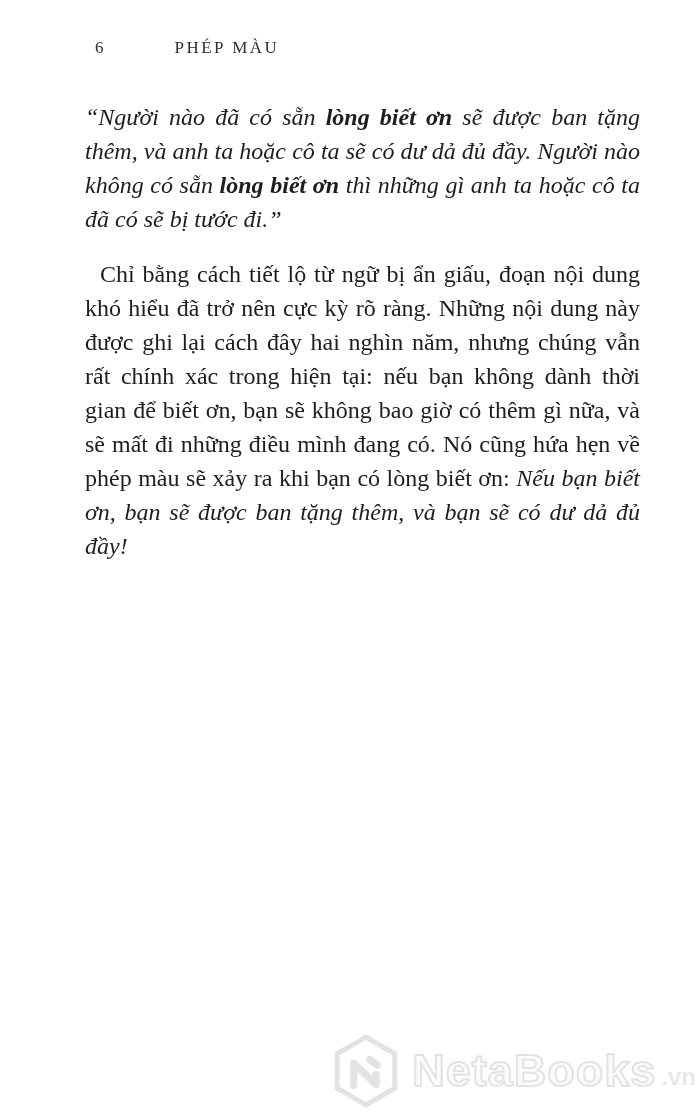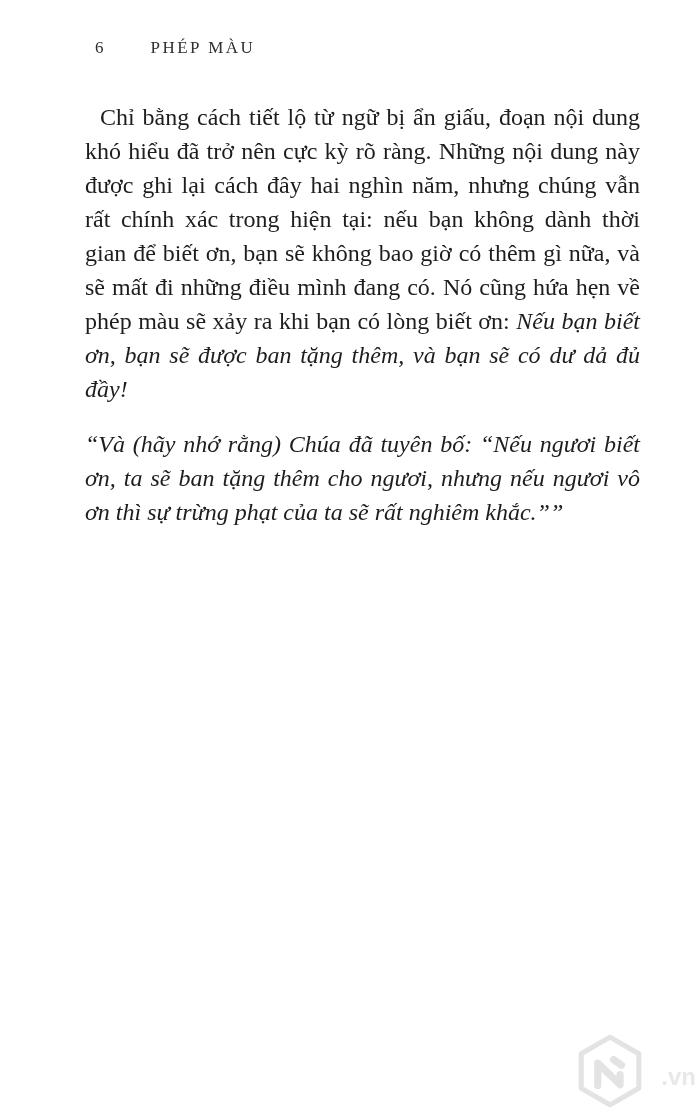--- a/index.html
+++ b/index.html
@@ -4,21 +4,21 @@
 <style>
   html,body { margin:0; padding:0; background:#ffffff; }
   .page {
     position:relative; width:700px; height:1120px; overflow:hidden;
     background:#ffffff; font-family:"Liberation Serif", serif; color:#1d1d1d;
   }
   .header {
     position:absolute; top:38px; left:95px;
     font-size:17px; color:#2e2e2e; letter-spacing:1px;
   }
-  .running { margin-left:46px; letter-spacing:2.5px; }
+  .running { margin-left:70px; letter-spacing:2.5px; }
   .content {
     position:absolute; top:100px; left:85px; width:555px;
     font-size:24px; line-height:34px; text-align:justify;
   }
   .content p { margin:0 0 21px 0; }
   .quote { font-style:italic; }
   .indent { text-indent:15px; }
   .seg-bold { font-weight:bold; font-style:italic; }
   .seg-italic { font-style:italic; }
   .watermark {
@@ -40,31 +40,32 @@
 <body>
 
 <div class="page">
 
   <div class="header">
     <span class="pagenum">6</span><span class="running">PHÉP MÀU</span>
   </div>
 
   <div class="content">
 
+    <p class="quote"><span>“Người nào đã có sẵn </span><span class="seg-bold">lòng biết ơn</span><span> sẽ được ban tặng thêm, và anh ta hoặc cô ta sẽ có dư dả đủ đầy. Người nào không có sẵn </span><span class="seg-bold">lòng biết ơn</span><span> thì những gì anh ta hoặc cô ta đã có sẽ bị tước đi.”</span></p>
 
     <p class="indent"><span>Chỉ bằng cách tiết lộ từ ngữ bị ẩn giấu, đoạn nội dung khó hiểu đã trở nên cực kỳ rõ ràng. Những nội dung này được ghi lại cách đây hai nghìn năm, nhưng chúng vẫn rất chính xác trong hiện tại: nếu bạn không dành thời gian để biết ơn, bạn sẽ không bao giờ có thêm gì nữa, và sẽ mất đi những điều mình đang có. Nó cũng hứa hẹn về phép màu sẽ xảy ra khi bạn có lòng biết ơn: </span><span class="seg-italic">Nếu bạn biết ơn, bạn sẽ được ban tặng thêm, và bạn sẽ có dư dả đủ đầy!</span></p>
 
 
-    <p class="quote">“Và (hãy nhớ rằng) Chúa đã tuyên bố: “Nếu ngươi biết ơn, ta sẽ ban tặng thêm cho ngươi, nhưng nếu ngươi vô ơn thì sự trừng phạt của ta sẽ rất nghiêm khắc.””</p>
 
 
   </div>
 
   <div class="watermark">
     <svg class="wm-logo" width="72" height="78" viewBox="0 0 100 104" aria-hidden="true">
       <polygon points="50,5 90,28 90,76 50,99 10,76 10,28" fill="none" stroke="#e3e3e3" stroke-width="7" stroke-linejoin="round"></polygon>
       <path d="M33 72 L33 41 L64 71 L64 57" fill="none" stroke="#e3e3e3" stroke-width="10" stroke-linecap="round" stroke-linejoin="round"></path>
       <path d="M55 36 L66 44" fill="none" stroke="#e3e3e3" stroke-width="10" stroke-linecap="round"></path>
     </svg>
+    <span class="wm-brand">NetaBooks</span>
     <span class="wm-tld">.vn</span>
   </div>
 
 </div>
 
 </body></html>

